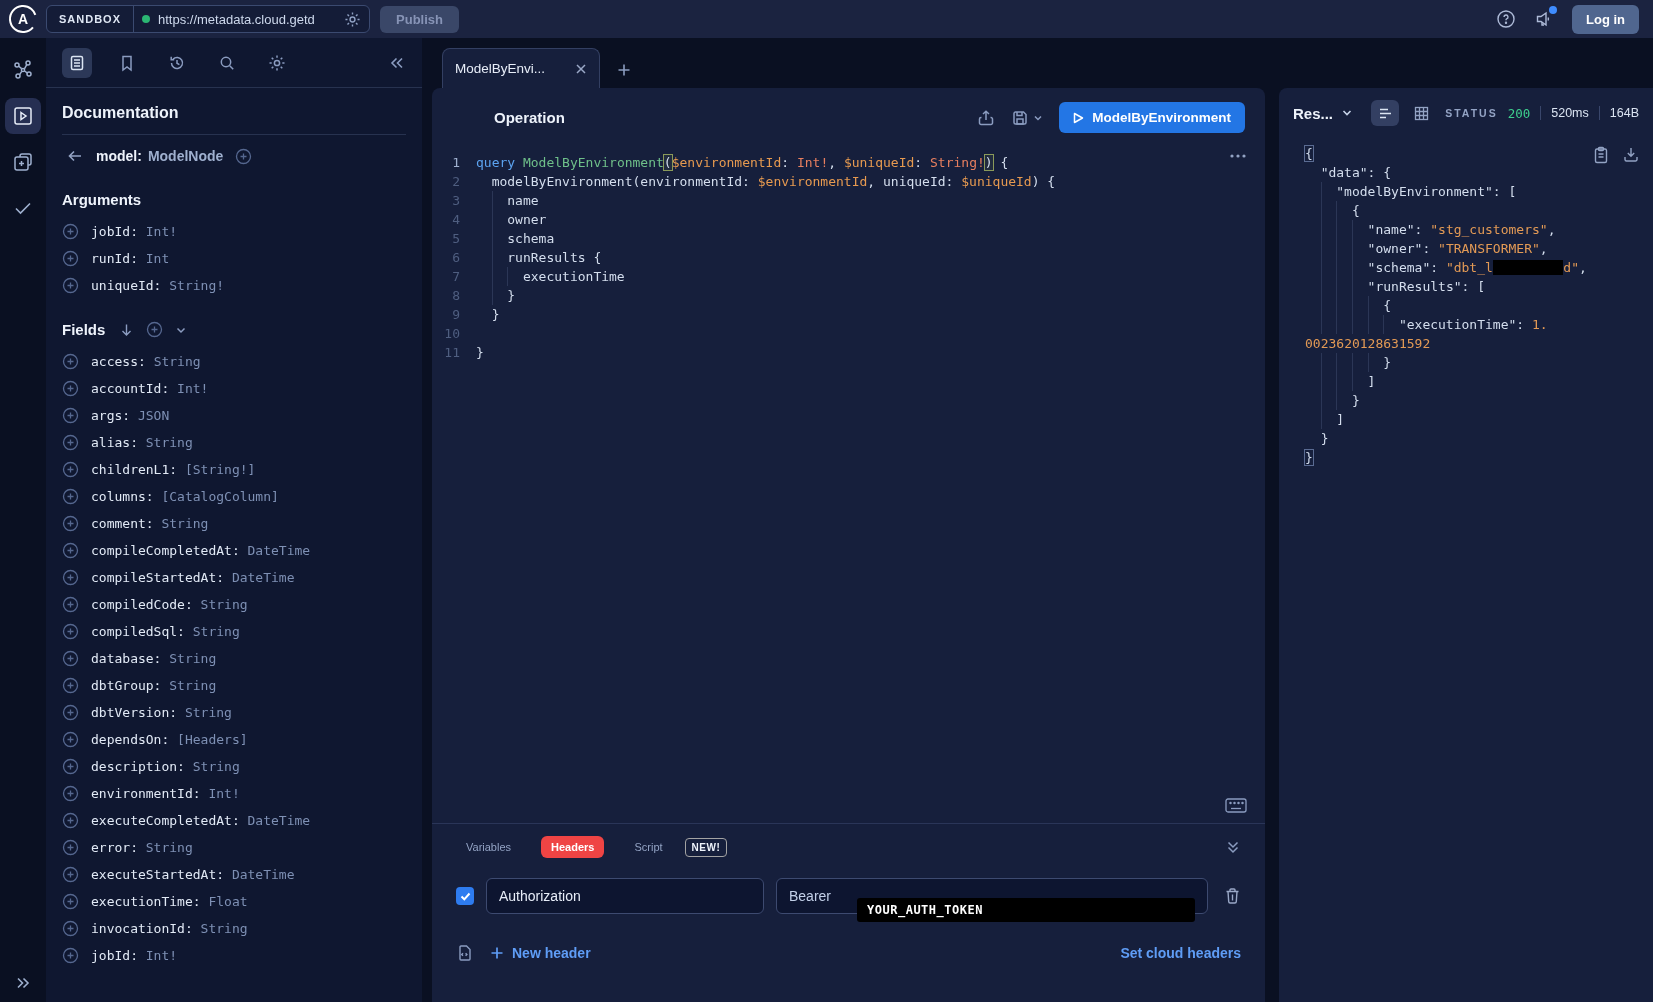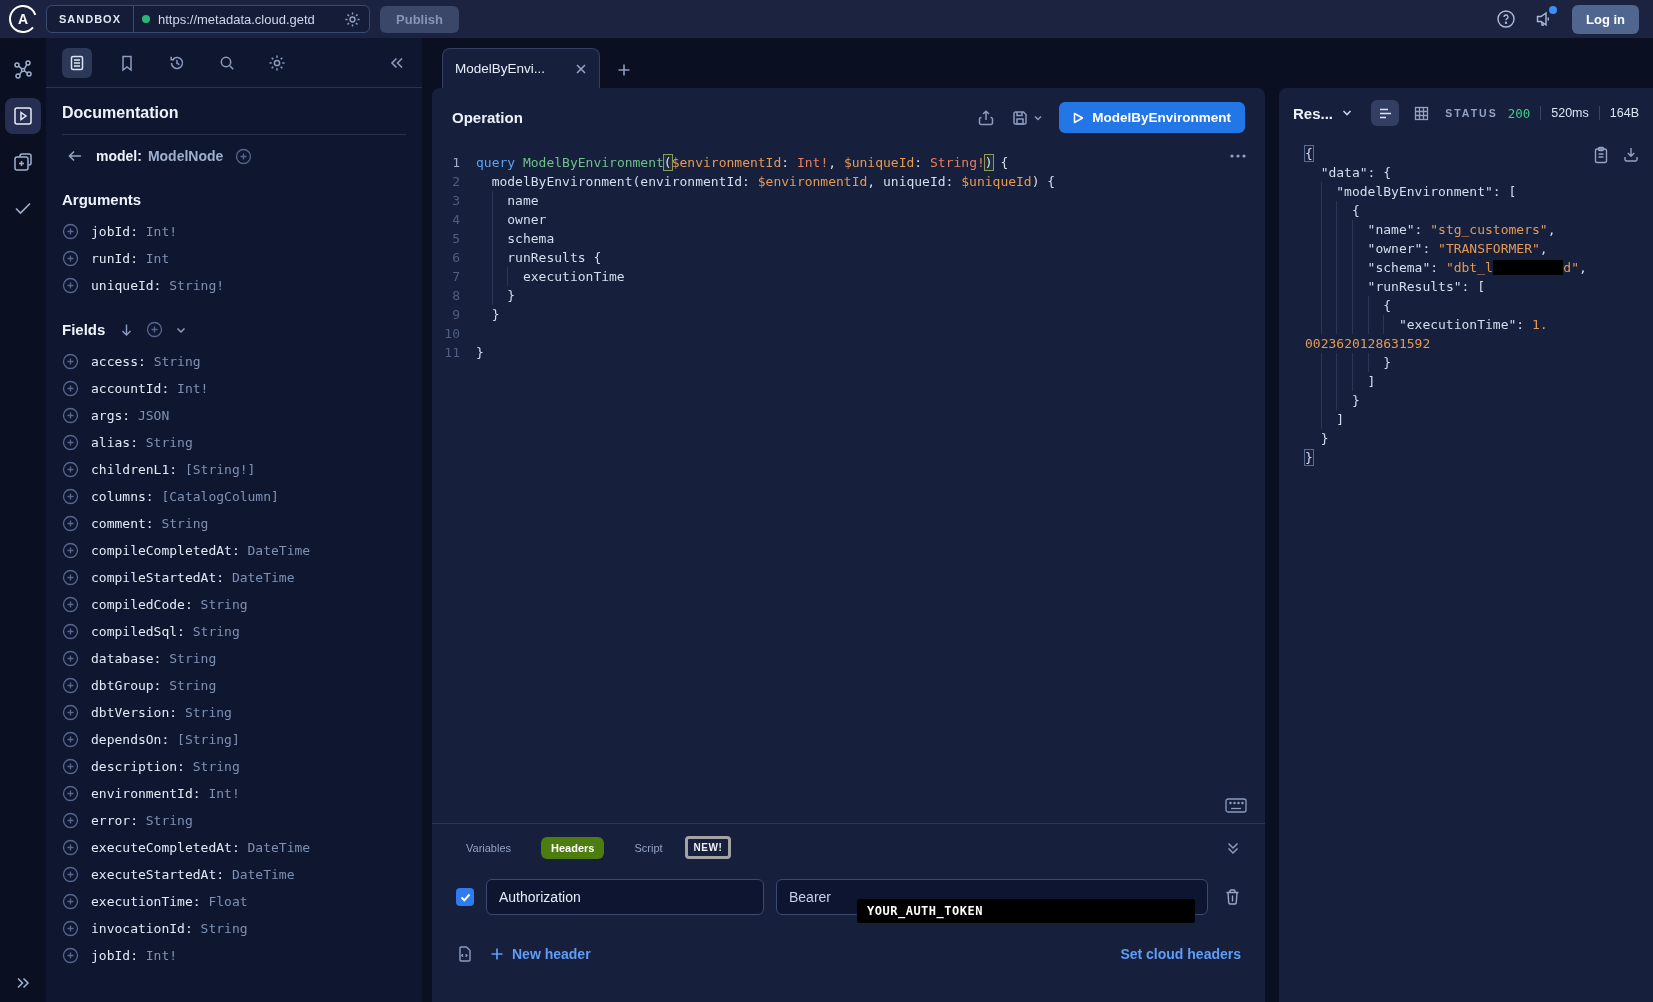--- a/index.html
+++ b/index.html
@@ -46,21 +46,21 @@
   .plus-ic { color:#55678f; flex:0 0 auto; }
   .fields-tools { display:flex; align-items:center; gap:12px; color:#8b9cc0; }
 
   
   .mid-col { flex:1; display:flex; flex-direction:column; margin:0 14px 0 10px; min-width:0; }
   .tabs-row { height:50px; display:flex; align-items:flex-end; padding-left:10px; gap:16px; }
   .op-tab { width:158px; height:40px; background:#161f3c; border:1px solid #333f62; border-bottom:none; border-radius:8px 8px 0 0; display:flex; align-items:center; padding:0 12px; gap:8px; }
   .op-tab-title { font-size:13.5px; color:#e7edf8; white-space:nowrap; overflow:hidden; flex:1; }
   .new-tab { color:#8b9cc0; margin-bottom:10px; }
   .mid-card { flex:1; background:#161f3c; border-radius:8px 8px 0 0; display:flex; flex-direction:column; min-height:0; }
-  .op-header { display:flex; align-items:center; padding:14px 20px; }
+  .op-header { display:flex; align-items:center; padding:14px 20px;margin-left:42px; }
   .op-title { font-size:15px; font-weight:bold; color:#eef3fb; }
   .op-actions { margin-left:auto; display:flex; align-items:center; gap:16px; color:#8b9cc0; }
   .save-group { display:flex; align-items:center; gap:4px; }
   .run-btn { display:flex; align-items:center; gap:8px; background:#2376e5; border:none; border-radius:6px; color:#fff; font-size:13.5px; font-weight:bold; padding:8px 14px; }
 
   .editor { flex:1; position:relative; padding:6px 0 0 0; overflow:hidden; }
   .cline { display:flex; font-family:"DejaVu Sans Mono", monospace; font-size:13px; line-height:19px; white-space:pre; }
   .ln { width:44px; text-align:right; padding-right:16px; color:#4f5e80; flex:0 0 auto; user-select:none; }
   .ln-active { color:#9fb0cf; }
   .ccode { position:relative; }
@@ -72,22 +72,22 @@
   .p { color:#d4deee; }
   .bx { border:1px solid #8a9a5a; background:rgba(138,154,90,0.10); margin:0 -1px; }
   .bxr { border:1px solid #5a6b92; margin:0 -1px; }
   .editor-dots { position:absolute; top:6px; right:18px; color:#93a3c4; }
   .kbd-icon { position:absolute; bottom:10px; right:18px; color:#8b9cc0; }
 
   .mid-divider { height:1px; background:#2a3558; }
   .bottom-sec { height:178px; padding:12px 24px 0 24px; }
   .btabs { display:flex; align-items:center; gap:20px; }
   .btab { font-size:11px; color:#93a3c4; padding:5px 10px; border-radius:6px; }
-  .btab.active { background:#4d7c0f; color:#fff; font-weight:bold; }
-  .new-badge { font-size:10px; font-weight:bold; letter-spacing:0.5px; color:#eef3fb; border:3px solid #a3a3a3; border-radius:4px; padding:3px 6px; margin-left:-8px; }
+  .btab.active { background:#ef4444; color:#fff; font-weight:bold; }
+  .new-badge { font-size:10px; font-weight:bold; letter-spacing:0.5px; color:#eef3fb; border:1px solid #a3a3a3; border-radius:4px; padding:3px 6px; margin-left:-8px; }
   .btabs-collapse { margin-left:auto; color:#8b9cc0; }
   .hrow { display:flex; align-items:center; gap:12px; margin-top:20px; }
   .chk { width:18px; height:18px; border-radius:4px; background:#2e7cf0; display:flex; align-items:center; justify-content:center; flex:0 0 auto; }
   .hd-input { height:36px; background:#0d1530; border:1px solid #3d4a70; border-radius:6px; display:flex; align-items:center; padding:0 12px; font-size:14px; color:#e7edf8; }
   .key-input { width:278px; }
   .val-input { flex:1; gap:26px; }
   .bearer-label { color:#c3d0e8; }
   .token-chip { flex:1; background:#000; border-radius:3px; padding:5px 10px; font-family:"DejaVu Sans Mono", monospace; font-size:12px; font-weight:bold; color:#fff; letter-spacing:0.5px;margin-top:28px; }
   .trash-btn { color:#9aa8c7; margin-left:4px; }
   .new-hrow { display:flex; align-items:center; margin-top:30px; gap:16px; }
@@ -431,21 +431,21 @@
             </span>
             <span><span class="f-name">dbtVersion:</span> <span class="f-type">String</span></span>
           </div>
           <div class="f-row">
             <span class="plus-ic">
               <svg width="17" height="17" viewBox="0 0 17 17" fill="none" stroke="currentColor" stroke-width="1.3">
                 <circle cx="8.5" cy="8.5" r="7"></circle>
                 <path d="M8.5 5.5v6M5.5 8.5h6"></path>
               </svg>
             </span>
-            <span><span class="f-name">dependsOn:</span> <span class="f-type">[String]</span></span>
+            <span><span class="f-name">dependsOn:</span> <span class="f-type">[Headers]</span></span>
           </div>
           <div class="f-row">
             <span class="plus-ic">
               <svg width="17" height="17" viewBox="0 0 17 17" fill="none" stroke="currentColor" stroke-width="1.3">
                 <circle cx="8.5" cy="8.5" r="7"></circle>
                 <path d="M8.5 5.5v6M5.5 8.5h6"></path>
               </svg>
             </span>
             <span><span class="f-name">description:</span> <span class="f-type">String</span></span>
           </div>
@@ -458,30 +458,30 @@
             </span>
             <span><span class="f-name">environmentId:</span> <span class="f-type">Int!</span></span>
           </div>
           <div class="f-row">
             <span class="plus-ic">
               <svg width="17" height="17" viewBox="0 0 17 17" fill="none" stroke="currentColor" stroke-width="1.3">
                 <circle cx="8.5" cy="8.5" r="7"></circle>
                 <path d="M8.5 5.5v6M5.5 8.5h6"></path>
               </svg>
             </span>
+            <span><span class="f-name">executeCompletedAt:</span> <span class="f-type">DateTime</span></span>
+          </div>
+          <div class="f-row">
+            <span class="plus-ic">
+              <svg width="17" height="17" viewBox="0 0 17 17" fill="none" stroke="currentColor" stroke-width="1.3">
+                <circle cx="8.5" cy="8.5" r="7"></circle>
+                <path d="M8.5 5.5v6M5.5 8.5h6"></path>
+              </svg>
+            </span>
             <span><span class="f-name">error:</span> <span class="f-type">String</span></span>
-          </div>
-          <div class="f-row">
-            <span class="plus-ic">
-              <svg width="17" height="17" viewBox="0 0 17 17" fill="none" stroke="currentColor" stroke-width="1.3">
-                <circle cx="8.5" cy="8.5" r="7"></circle>
-                <path d="M8.5 5.5v6M5.5 8.5h6"></path>
-              </svg>
-            </span>
-            <span><span class="f-name">executeCompletedAt:</span> <span class="f-type">DateTime</span></span>
           </div>
           <div class="f-row">
             <span class="plus-ic">
               <svg width="17" height="17" viewBox="0 0 17 17" fill="none" stroke="currentColor" stroke-width="1.3">
                 <circle cx="8.5" cy="8.5" r="7"></circle>
                 <path d="M8.5 5.5v6M5.5 8.5h6"></path>
               </svg>
             </span>
             <span><span class="f-name">executeStartedAt:</span> <span class="f-type">DateTime</span></span>
           </div>

